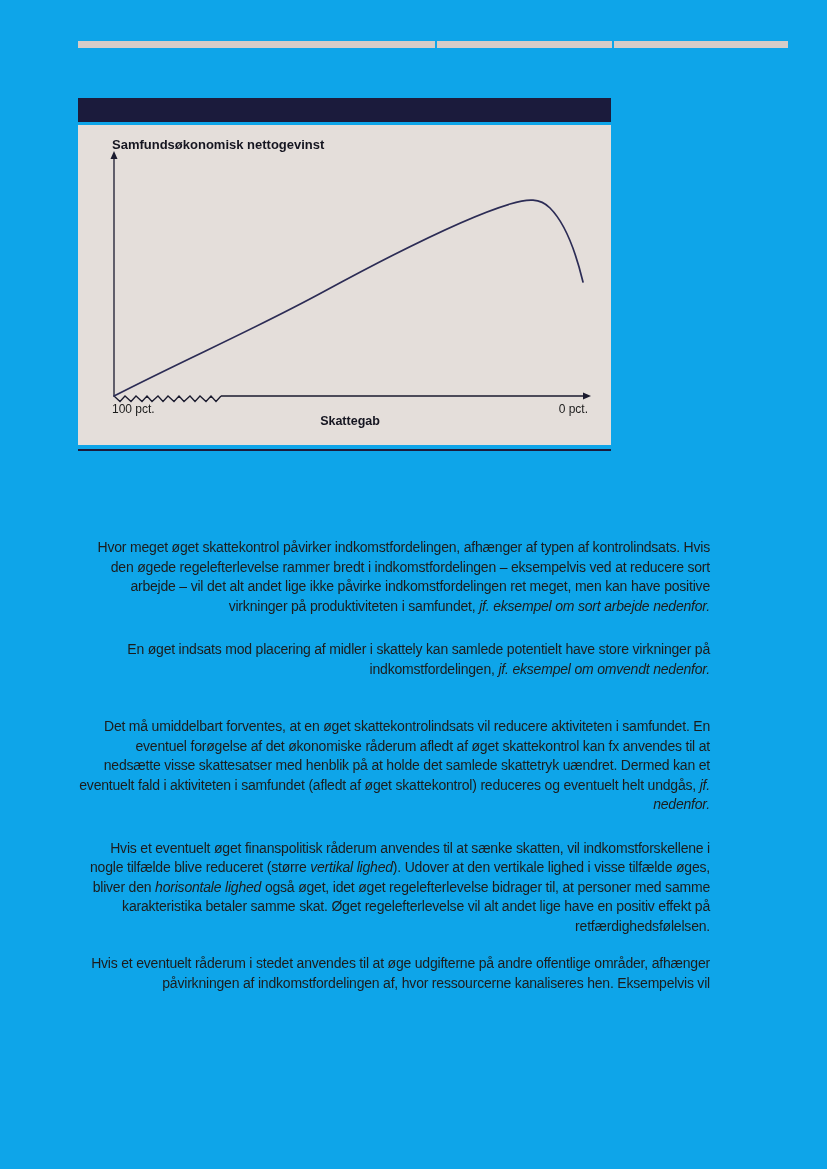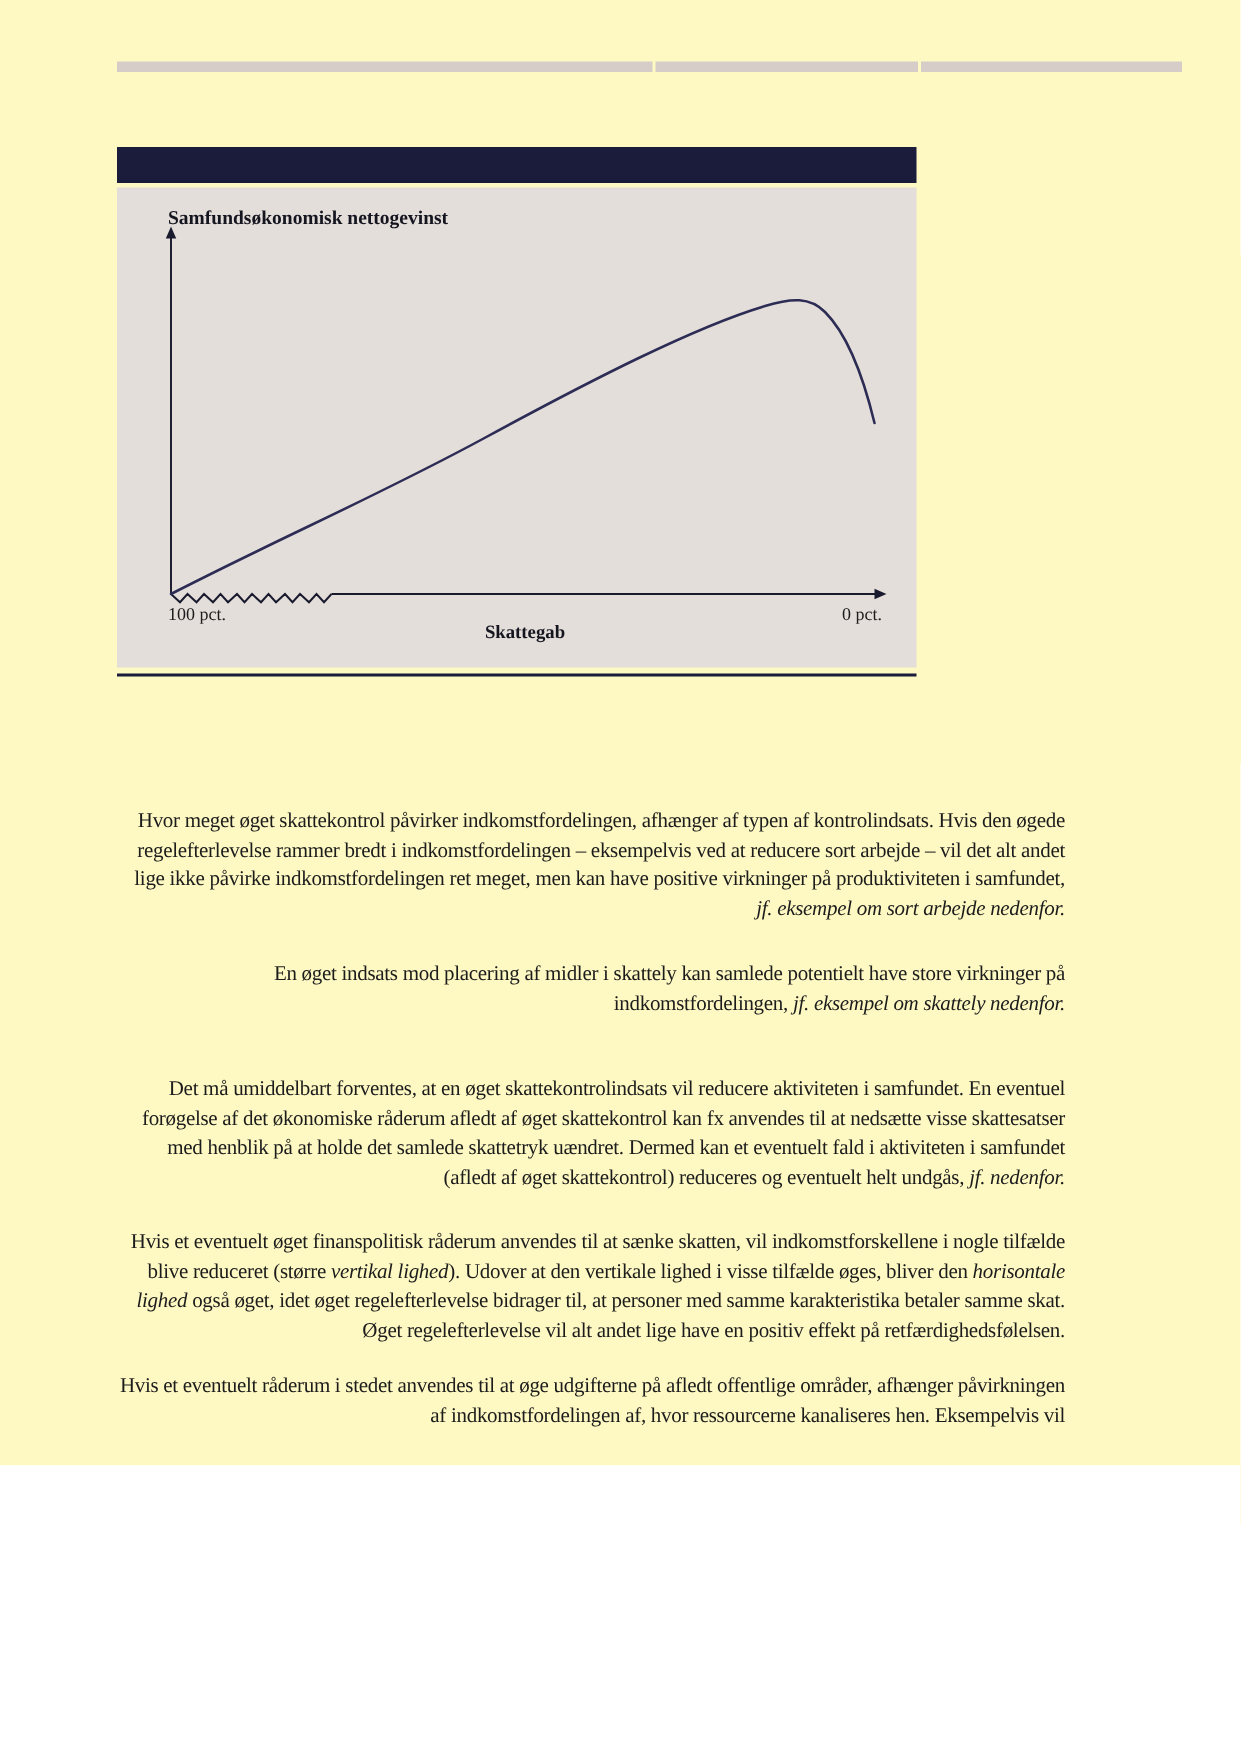--- a/index.html
+++ b/index.html
@@ -1,18 +1,18 @@
 <!DOCTYPE html>
 <html><head>
 <meta charset="utf-8">
 <style>
   html,body{margin:0;padding:0;background:#ffffff;}
   .page{
-    position:relative;width:827px;height:977px;background:#fef9c3;
-    font-family:Liberation Serif, serif;color:#1c1c1c;overflow:hidden;
+    position:relative;width:827px;height:1169px;background:#0ea5e9;
+    font-family:Liberation Sans, sans-serif;color:#1c1c1c;overflow:hidden;
   }
   
   .top-bar{position:absolute;left:78px;top:41px;width:710px;height:7px;display:flex;gap:2px;}
   .top-bar .seg{background:#d6ccc8;height:100%;}
   .top-bar .seg-1{width:357px;}
   .top-bar .seg-2{width:175px;}
   .top-bar .seg-3{flex:1;}
   
   .figure{position:absolute;left:78px;top:98px;width:533px;}
   .figure-header{height:24px;background:#1b1b3c;margin-bottom:3px;}
@@ -62,19 +62,19 @@
         <text x="510" y="288" font-size="12" fill="#1c1c1c" text-anchor="end">0 pct.</text>
 
         <text x="272" y="300" font-size="12.5" font-weight="bold" fill="#151520" text-anchor="middle">Skattegab</text>
       </svg>
     </div>
     <div class="figure-rule"></div>
   </div>
 
   <div class="body-text">
     <p><span>Hvor meget øget skattekontrol påvirker indkomstfordelingen, afhænger af typen af kontrolindsats. Hvis den øgede regelefterlevelse rammer bredt i indkomstfordelingen – eksempelvis ved at reducere sort arbejde – vil det alt andet lige ikke påvirke indkomstfordelingen ret meget, men kan have positive virkninger på produktiviteten i samfundet, </span><em>jf. eksempel om sort arbejde nedenfor.</em></p>
-    <p class="gap-lg"><span>En øget indsats mod placering af midler i skattely kan samlede potentielt have store virkninger på indkomstfordelingen, </span><em>jf. eksempel om skattely nedenfor.</em></p>
+    <p class="gap-lg"><span>En øget indsats mod placering af midler i skattely kan samlede potentielt have store virkninger på indkomstfordelingen, </span><em>jf. eksempel om omvendt nedenfor.</em></p>
     <p><span>Det må umiddelbart forventes, at en øget skattekontrolindsats vil reducere aktiviteten i samfundet. En eventuel forøgelse af det økonomiske råderum afledt af øget skattekontrol kan fx anvendes til at nedsætte visse skattesatser med henblik på at holde det samlede skattetryk uændret. Dermed kan et eventuelt fald i aktiviteten i samfundet (afledt af øget skattekontrol) reduceres og eventuelt helt undgås, </span><em>jf. nedenfor.</em></p>
     <p class="gap-sm"><span>Hvis et eventuelt øget finanspolitisk råderum anvendes til at sænke skatten, vil indkomstforskellene i nogle tilfælde blive reduceret (større </span><em>vertikal lighed</em><span>). Udover at den vertikale lighed i visse tilfælde øges, bliver den </span><em>horisontale lighed</em><span> også øget, idet øget regelefterlevelse bidrager til, at personer med samme karakteristika betaler samme skat. Øget regelefterlevelse vil alt andet lige have en positiv effekt på retfærdighedsfølelsen.</span></p>
-    <p class="gap-none"><span>Hvis et eventuelt råderum i stedet anvendes til at øge udgifterne på afledt offentlige områder, afhænger påvirkningen af indkomstfordelingen af, hvor ressourcerne kanaliseres hen. Eksempelvis vil</span></p>
+    <p class="gap-none"><span>Hvis et eventuelt råderum i stedet anvendes til at øge udgifterne på andre offentlige områder, afhænger påvirkningen af indkomstfordelingen af, hvor ressourcerne kanaliseres hen. Eksempelvis vil</span></p>
   </div>
 
 </div>
 
 </body></html>

